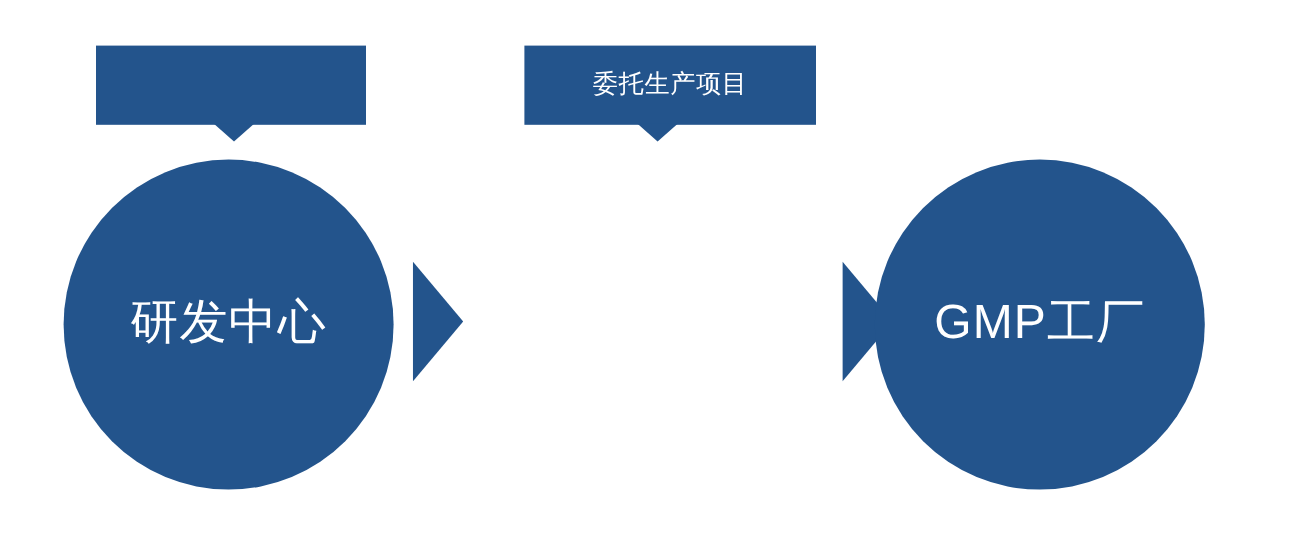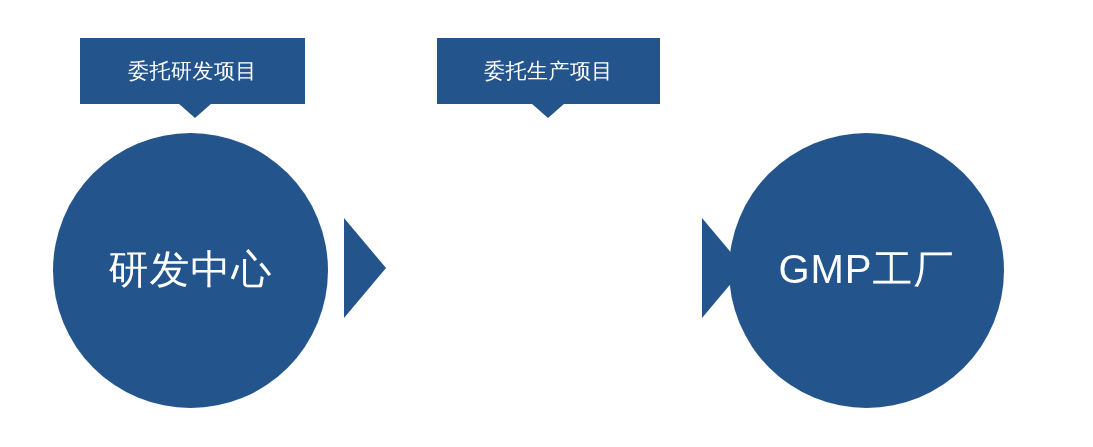--- a/index.html
+++ b/index.html
@@ -55,21 +55,21 @@
     background: #23548C;
   }
   #callout-1 .tail {
     left: 98px;
     border-top: 15px solid #23548C;
   }
 
   #callout-2 {
     left: 437px;
     top: 38px;
-    width: 223px;
+    width: 243px;
     height: 66px;
     background: #23548C;
   }
   #callout-2 .tail {
     left: 94px;
     border-top: 15px solid #23548C;
   }
 
   
   .node-circle {
@@ -116,21 +116,20 @@
   }
   #arrow-1 { left: 344px; }
   #arrow-2 { left: 702px; }
 </style>
 </head>
 <body>
 
 <div id="diagram">
 
   <div id="callout-1" class="callout">
-    <span class="callout-text">委托研发项目</span>
     <span class="tail"></span>
   </div>
 
   <div id="callout-2" class="callout">
     <span class="callout-text">委托生产项目</span>
     <span class="tail"></span>
   </div>
 
   <div id="circle-rd" class="node-circle">
     <span class="node-text">研发中心</span>

